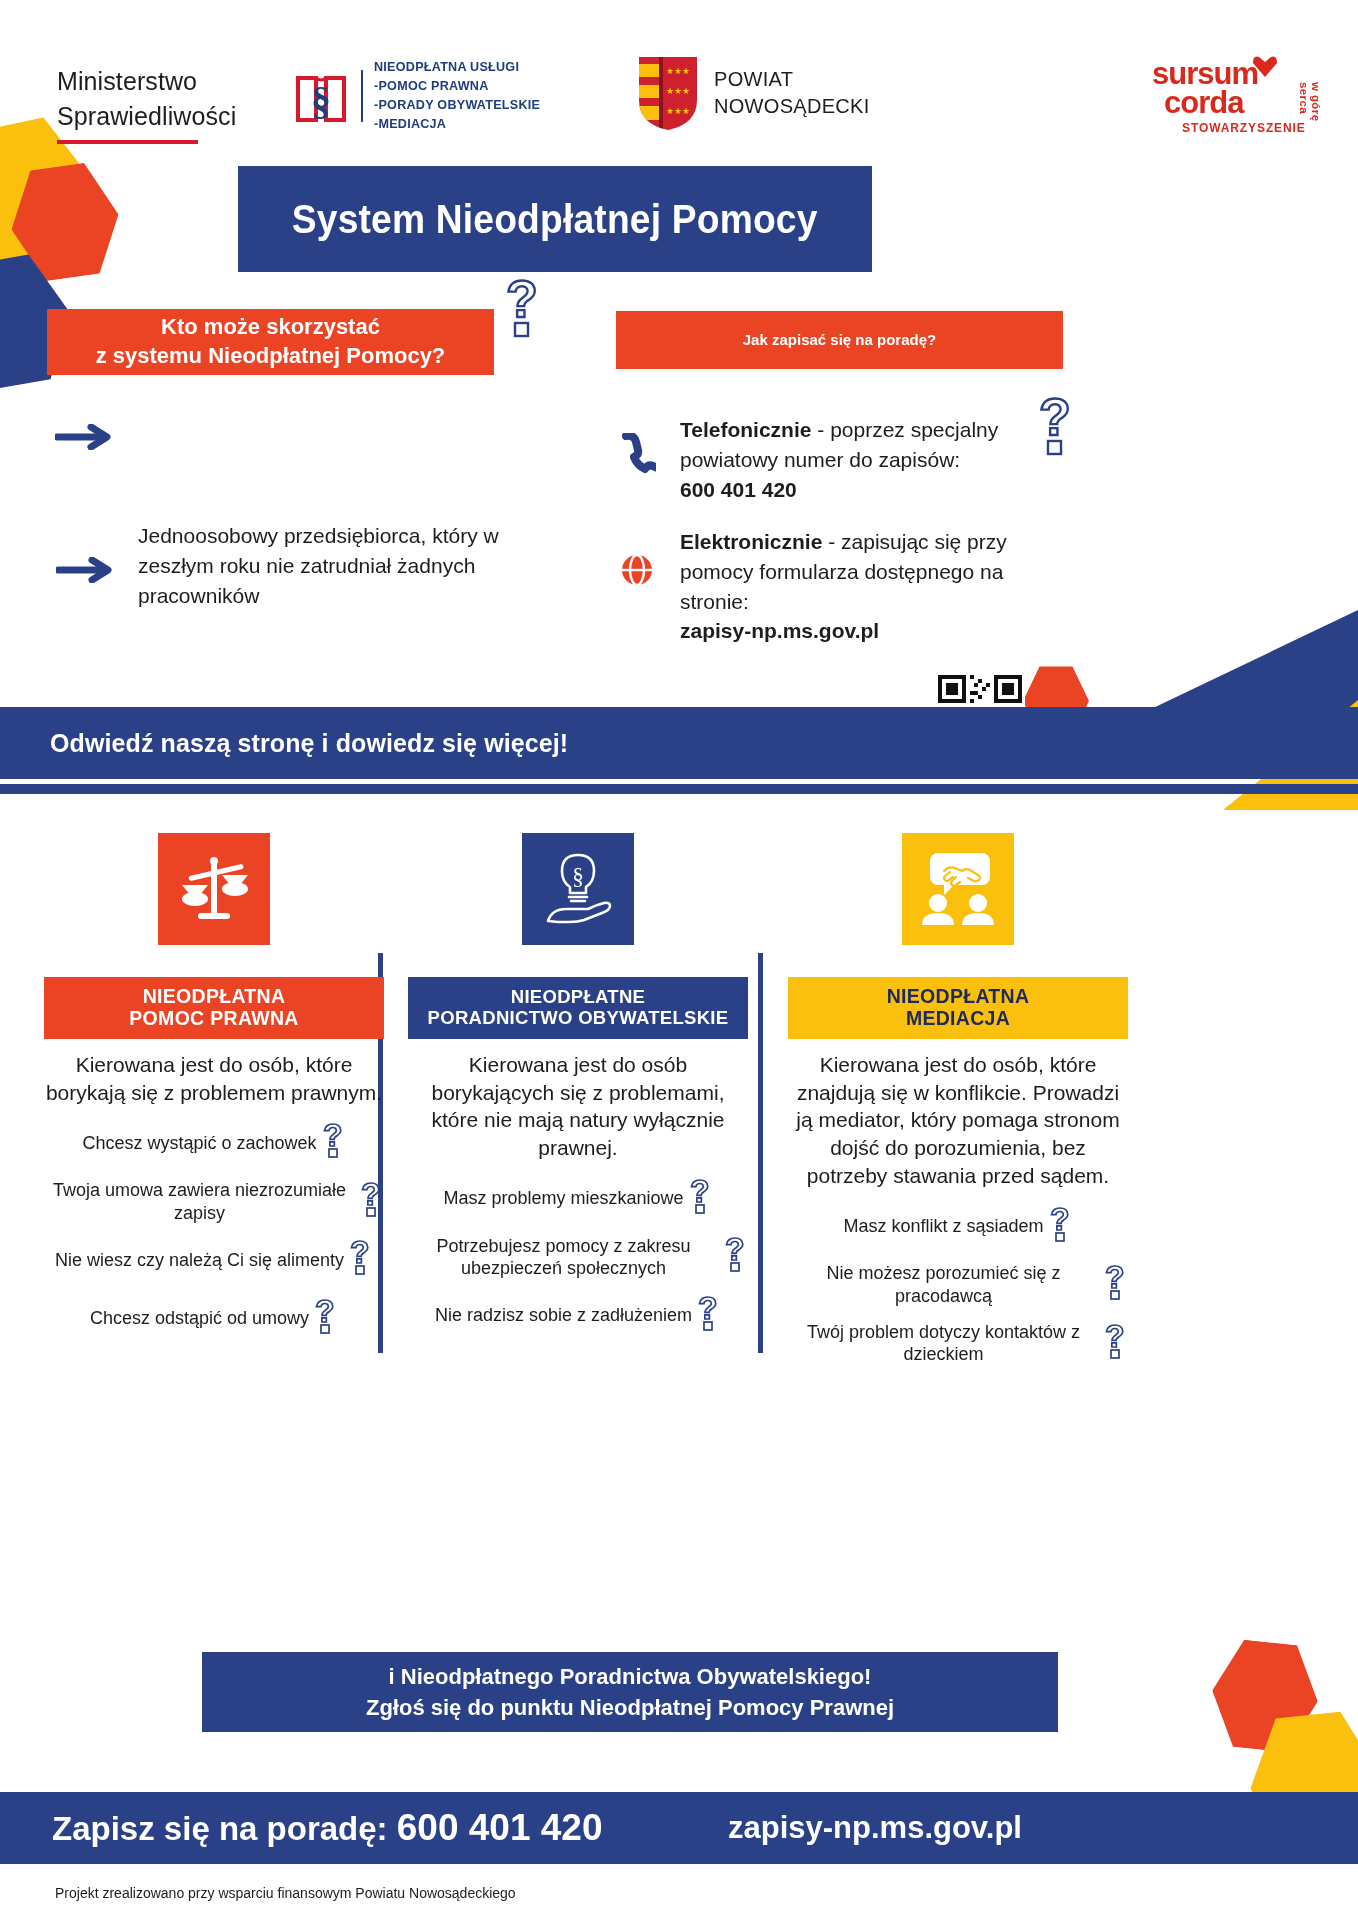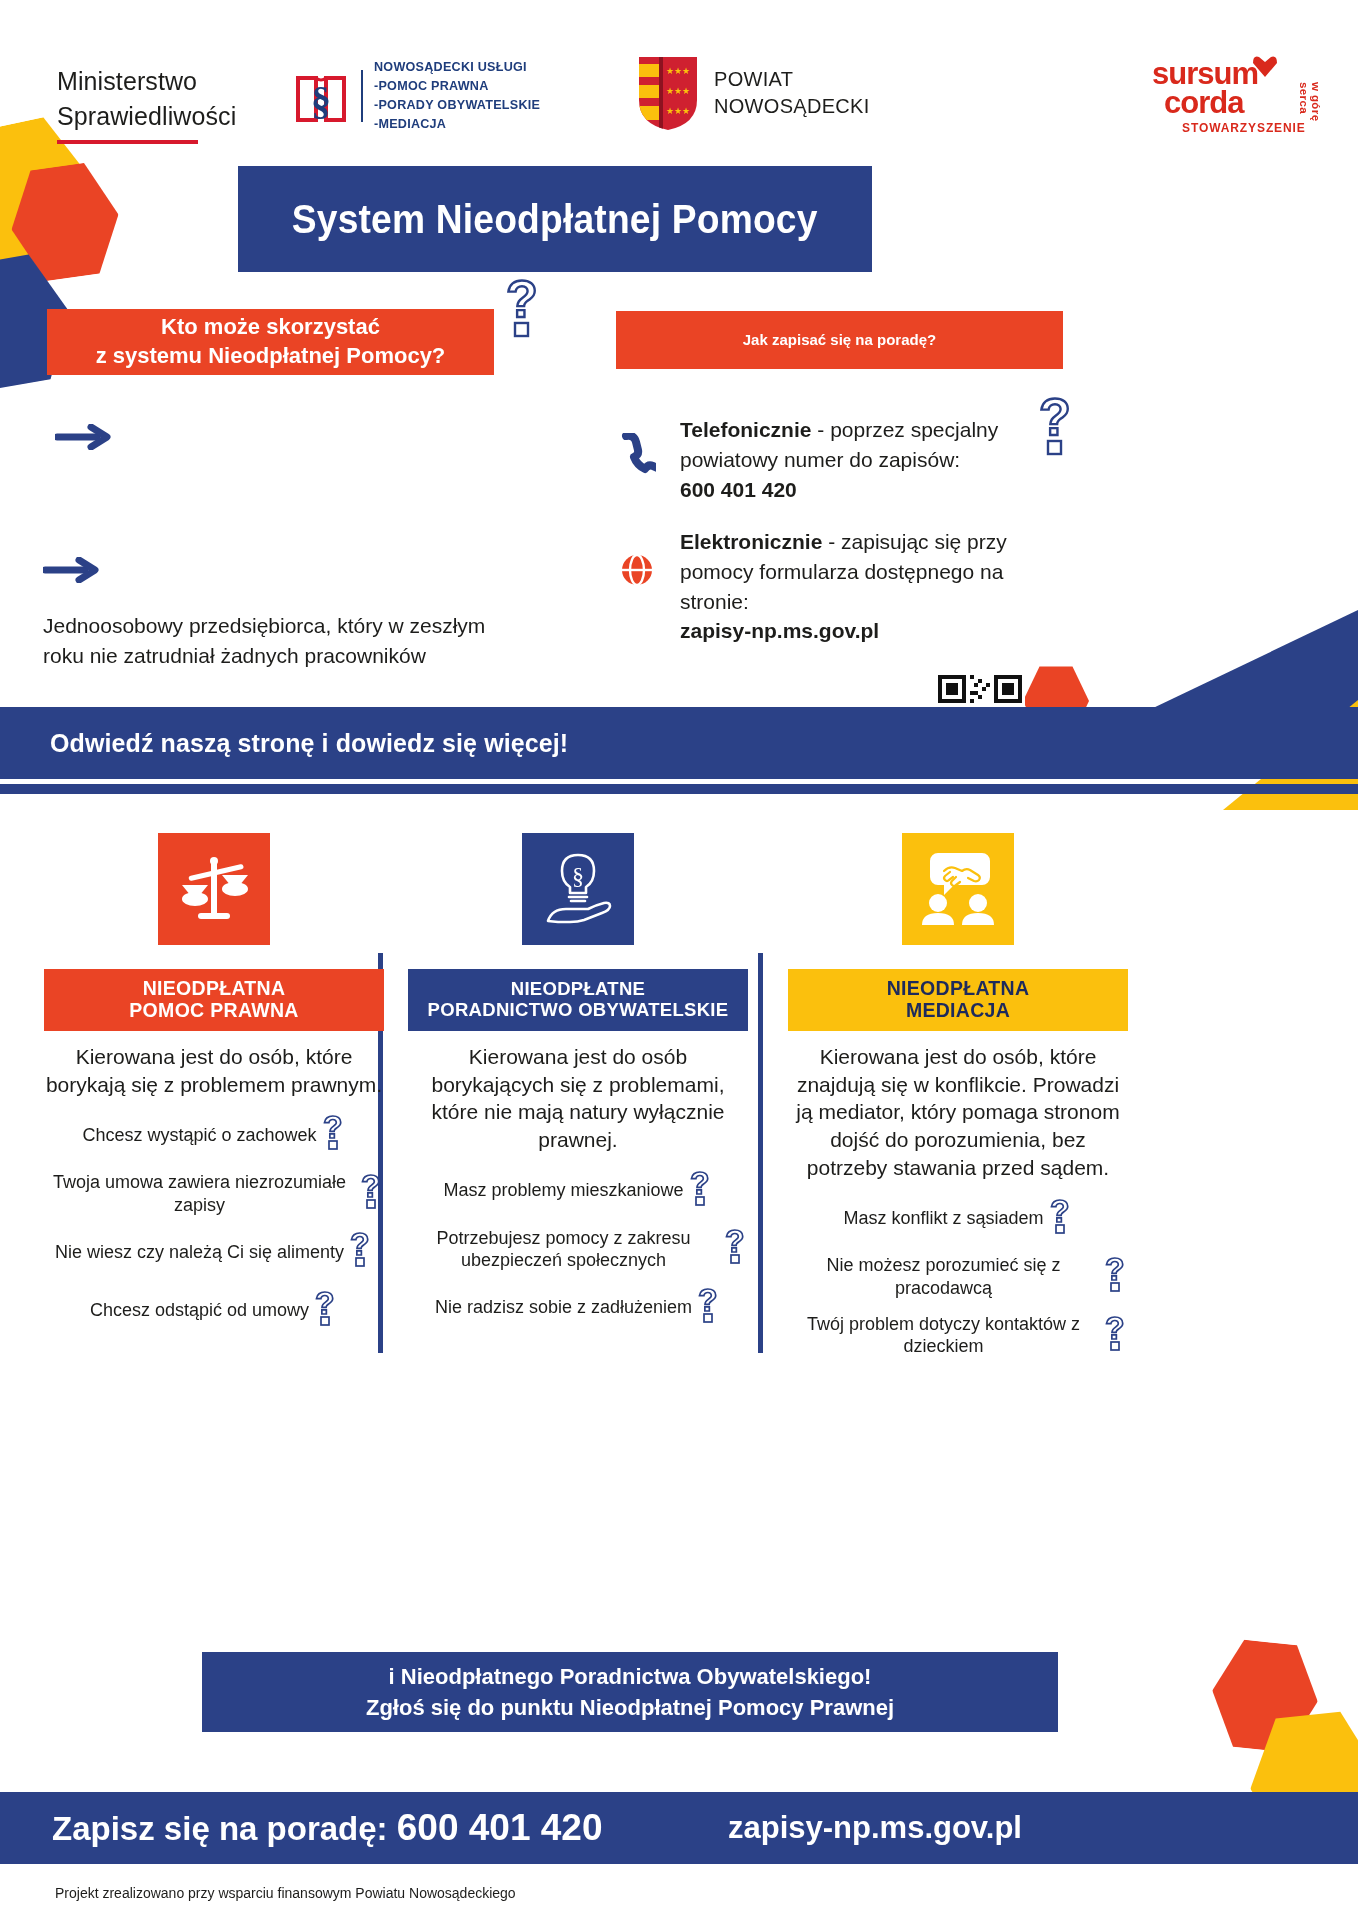--- a/index.html
+++ b/index.html
@@ -81,21 +81,21 @@
   
   .cols { position: absolute; left: 0; top: 833px; width: 1358px; height: 480px; }
   .col { position: absolute; top: 0; width: 340px; }
   #col-1 { left: 44px; }
   #col-2 { left: 408px; }
   #col-3 { left: 788px; }
   .col-ico {
     width: 112px; height: 112px; margin: 0 auto; display: flex; align-items: center; justify-content: center;
   }
   .col-title {
-    margin-top: 24px; width: 100%; height: 62px; display: flex; flex-direction: column;
+    margin-top: 32px; width: 100%; height: 62px; display: flex; flex-direction: column;
     align-items: center; justify-content: center; font-weight: bold; font-size: 19.5px;
     line-height: 1.12; letter-spacing: .3px; text-align: center;
   }
   .col-lead { margin-top: 12px; text-align: center; font-size: 21px; color: #1d1d1b; line-height: 1.32; }
   .q-list { margin-top: 14px; }
   .q-item {
     display: flex; align-items: center; justify-content: center; gap: 5px;
     font-size: 18px; color: #1d1d1b; line-height: 1.25; margin-bottom: 13px; text-align: center;
   }
   .q-item .qtxt { display: block; }
@@ -162,21 +162,21 @@
       <div class="np-mark">
         <svg width="58" height="65" viewBox="0 0 58 65">
           <path d="M6 14 L24 14 L24 56 L6 56 Z" fill="none" stroke="#d7192d" stroke-width="4"></path>
           <path d="M34 14 L52 14 L52 56 L34 56 Z" fill="none" stroke="#d7192d" stroke-width="4"></path>
           <path d="M24 14 q5 4 10 0" fill="none" stroke="#d7192d" stroke-width="3"></path>
           <text x="29" y="50" font-size="40" font-weight="bold" fill="#1f3d7c" text-anchor="middle" font-family="Liberation Serif, serif">§</text>
         </svg>
       </div>
       <div class="np-divider"></div>
       <div class="np-text">
-        <div>NOWOSĄDECKI USŁUGI</div>
+        <div>NIEODPŁATNA USŁUGI</div>
         <div>-POMOC PRAWNA</div>
         <div>-PORADY OBYWATELSKIE</div>
         <div>-MEDIACJA</div>
       </div>
     </div>
 
     <div class="pow-logo">
       <div class="shield">
         <svg width="64" height="78" viewBox="0 0 64 78">
           <path id="sh" d="M3 3 H61 V46 Q61 70 32 76 Q3 70 3 46 Z" fill="#cf2030"></path>
@@ -238,21 +238,21 @@
 
   <div class="arrow-row" style="left:55px; top:418px; width:470px;">
     <span class="arrow-ico">
       <svg width="58" height="26" viewBox="0 0 58 26">
         <path d="M2 13 H42" stroke="#2b4187" stroke-width="7" stroke-linecap="round" fill="none"></path>
         <path d="M36 3 L52 13 L36 23" stroke="#2b4187" stroke-width="7" fill="none" stroke-linecap="round" stroke-linejoin="round"></path>
       </svg>
     </span>
   </div>
 
-  <div class="arrow-row" style="left:43px; top:521px; width:480px;flex-direction:column;">
+  <div class="arrow-row" style="left:56px; top:521px; width:480px;">
     <span class="arrow-ico" style="margin-top:36px;">
       <svg width="58" height="26" viewBox="0 0 58 26">
         <path d="M2 13 H42" stroke="#2b4187" stroke-width="7" stroke-linecap="round" fill="none"></path>
         <path d="M36 3 L52 13 L36 23" stroke="#2b4187" stroke-width="7" fill="none" stroke-linecap="round" stroke-linejoin="round"></path>
       </svg>
     </span>
     <span class="body-txt">Jednoosobowy przedsiębiorca, który w zeszłym roku nie zatrudniał żadnych pracowników</span>
   </div>
 
   <div class="arrow-row" style="left:618px; top:415px; width:420px;">

